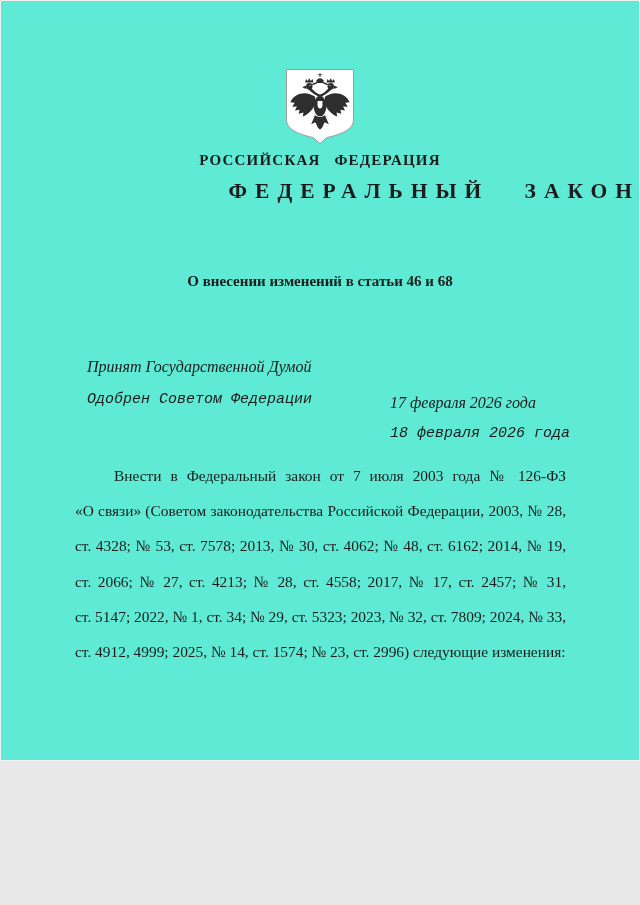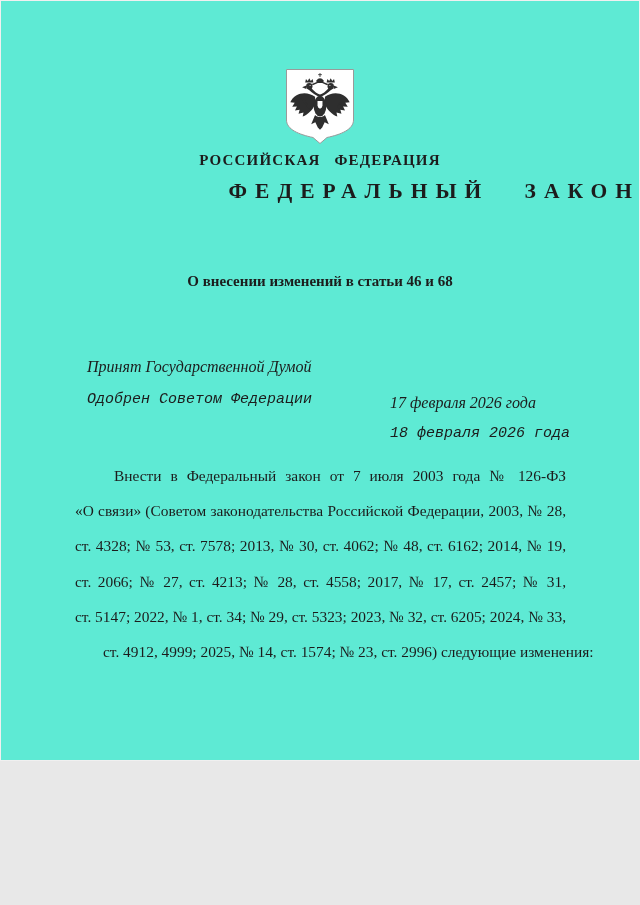--- a/index.html
+++ b/index.html
@@ -87,21 +87,21 @@
     width: 491px;
     font-size: 15.4px;
     line-height: 35.2px;
   }
   .body-text .line {
     text-align: justify;
     text-align-last: justify;
     white-space: nowrap;
   }
   .body-text .line.first { text-indent: 39px; }
-  .body-text .line.last { text-align-last: left; margin-left: 28px; }
+  .body-text .line.last { text-align-last: left; }
 
   
   .barcode-block {
     position: absolute;
     top: 846px;
     left: 50%;
     transform: translateX(-50%);
     width: 104px;
     text-align: center;
   }
@@ -182,21 +182,21 @@
       <span>Одобрен Советом Федерации</span>
       <span class="date">18 февраля 2026 года</span>
     </div>
   </div>
 
   <div class="body-text">
     <div class="line first">Внести в Федеральный закон от 7 июля 2003 года № 126-ФЗ</div>
     <div class="line">«О связи» (Советом законодательства Российской Федерации, 2003, № 28,</div>
     <div class="line">ст. 4328; № 53, ст. 7578; 2013, № 30, ст. 4062; № 48, ст. 6162; 2014, № 19,</div>
     <div class="line">ст. 2066; № 27, ст. 4213; № 28, ст. 4558; 2017, № 17, ст. 2457; № 31,</div>
-    <div class="line">ст. 5147; 2022, № 1, ст. 34; № 29, ст. 5323; 2023, № 32, ст. 6205; 2024, № 33,</div>
+    <div class="line">ст. 5147; 2022, № 1, ст. 34; № 29, ст. 5323; 2023, № 32, ст. 7809; 2024, № 33,</div>
     <div class="line last">ст. 4912, 4999; 2025, № 14, ст. 1574; № 23, ст. 2996) следующие изменения:</div>
   </div>
 
   <div class="barcode-block">
     <svg class="squiggle" width="28" height="14" viewBox="0 0 28 14" xmlns="http://www.w3.org/2000/svg">
       <path d="M3,11 Q8,3 15,4 Q21,5 24,2 M4,12 Q12,8 20,10 M9,6 L14,9" fill="none" stroke="#3a3a3a" stroke-width="1.3"></path>
     </svg>
     <svg class="bars" width="88" height="23" viewBox="0 0 88 23" xmlns="http://www.w3.org/2000/svg" fill="#111">
       <rect x="0" y="0" width="1.2" height="23"></rect>
       <rect x="2.4" y="0" width="1.2" height="23"></rect>

